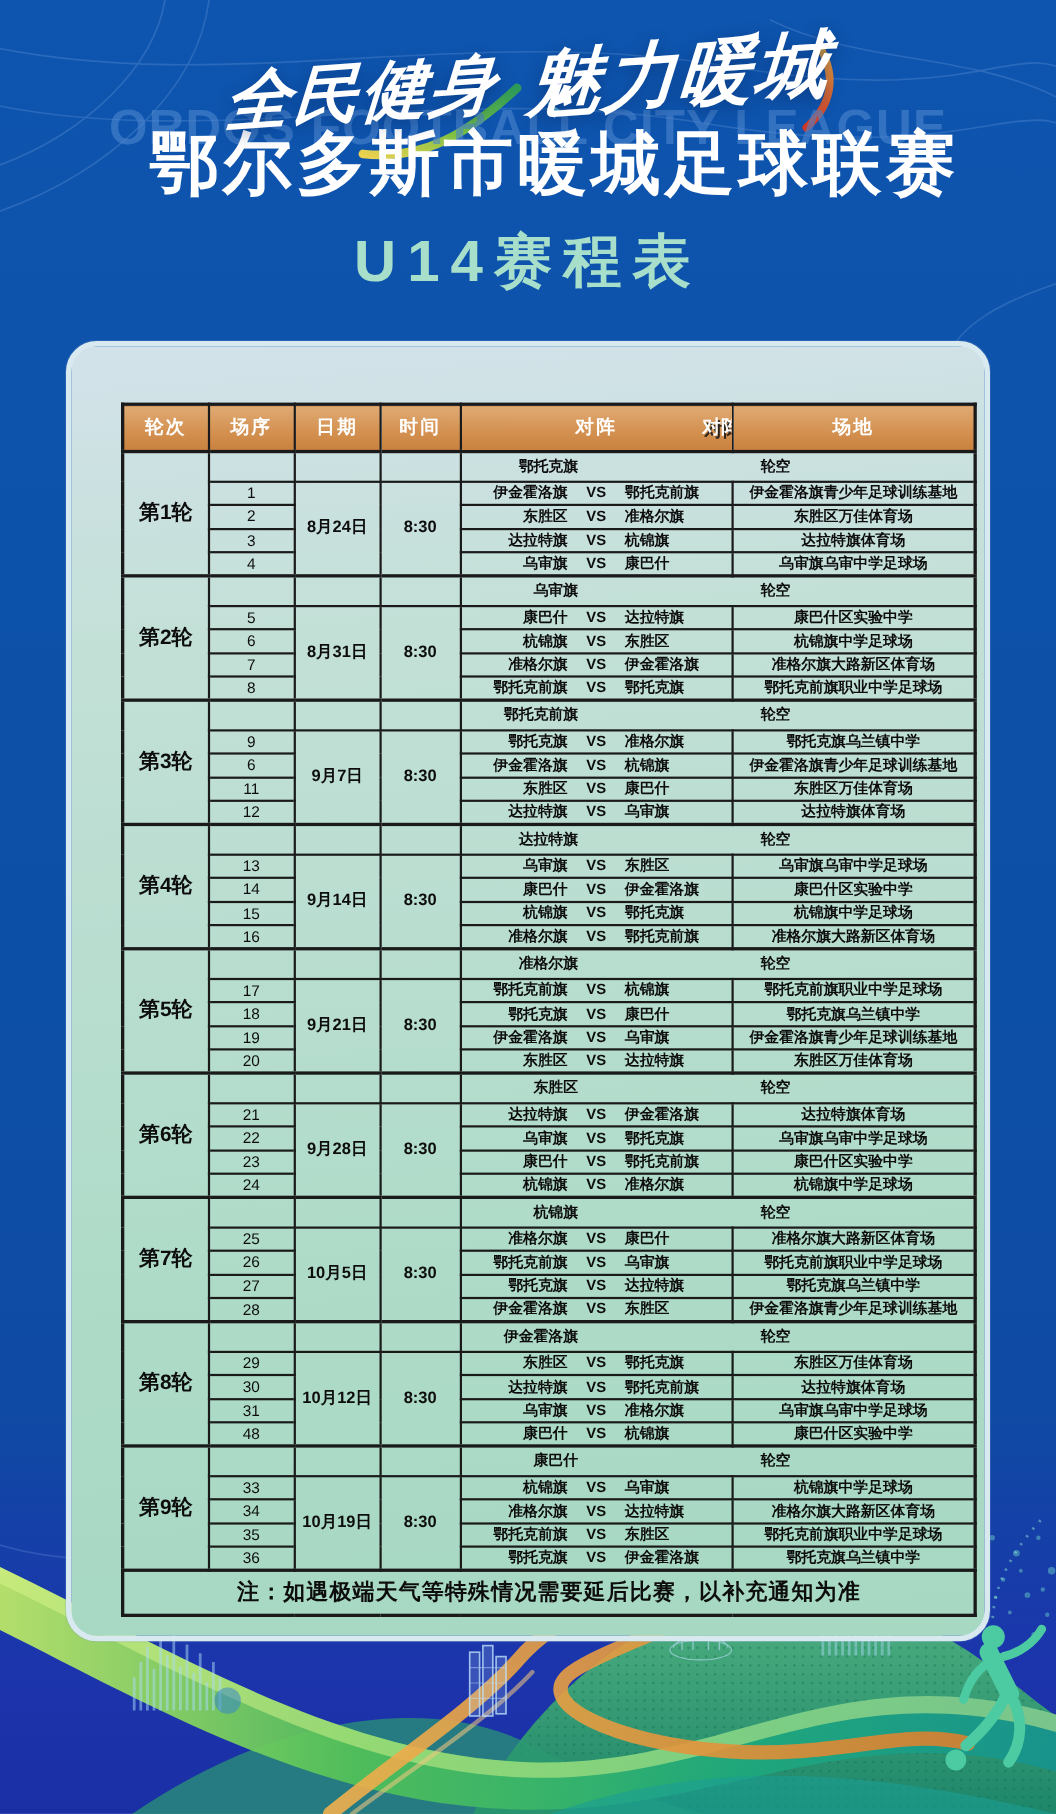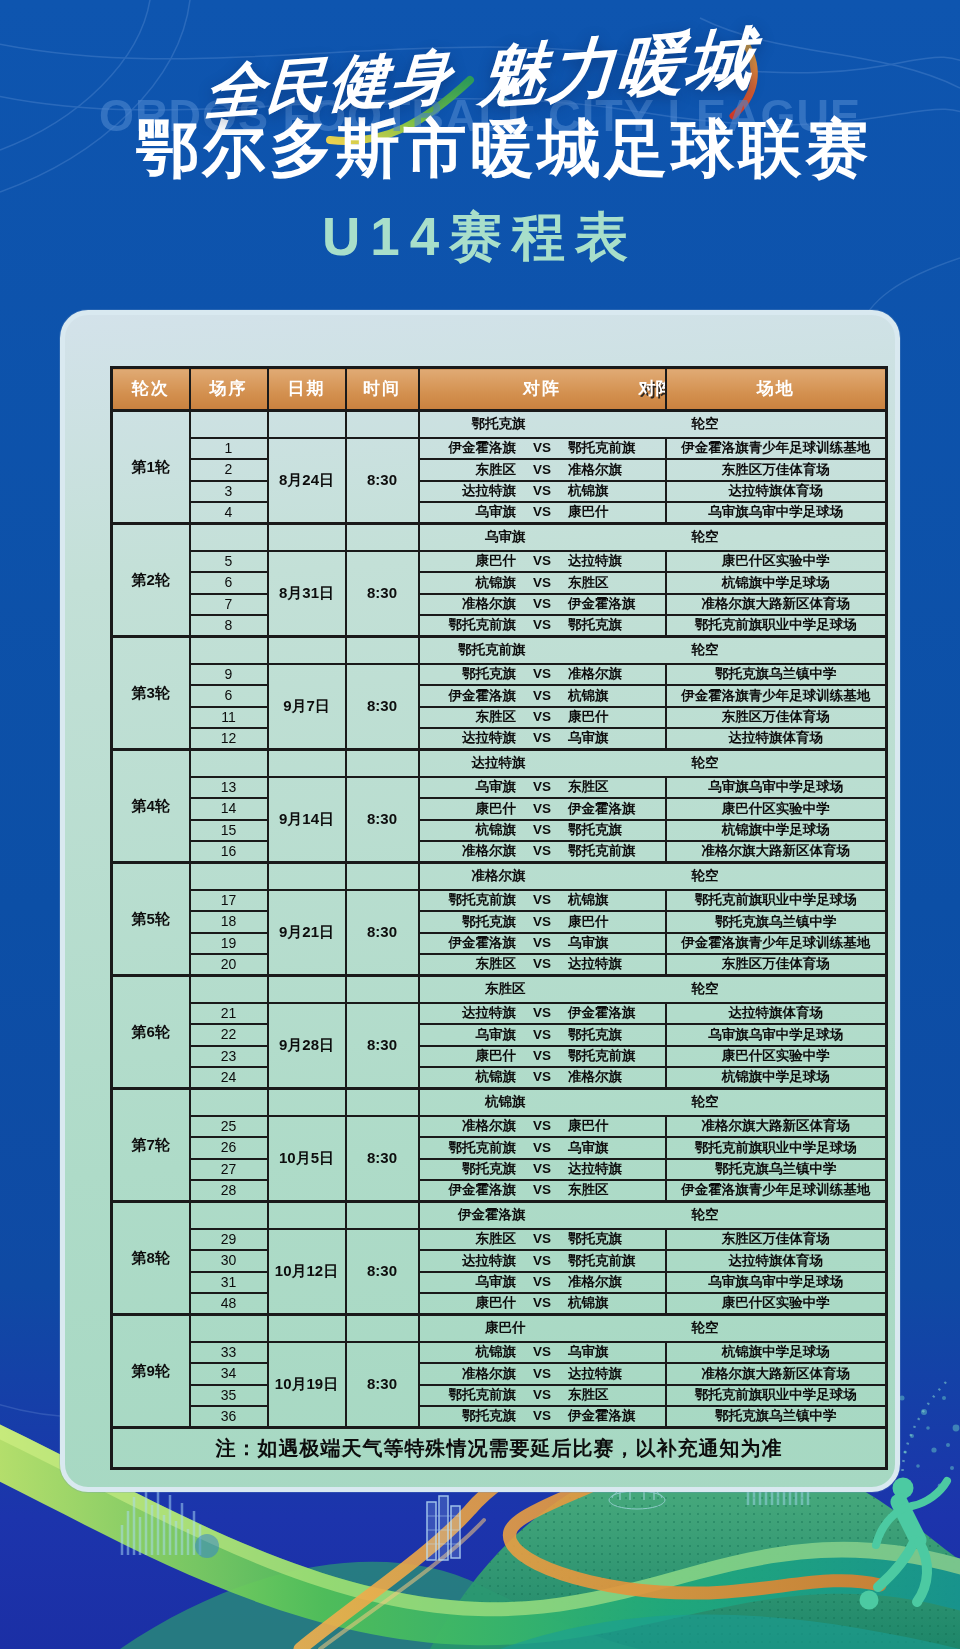--- a/index.html
+++ b/index.html
@@ -61,21 +61,21 @@
     color:#ffffff;font-size:17px;font-weight:700;letter-spacing:2px;
   }
   th.h-vs{position:relative;}
   th.h-vs .ghost{
     position:absolute;right:-8px;top:50%;transform:translateY(-50%);
     font-weight:900;color:#fff;text-shadow:2px 2px 0 rgba(25,25,25,.9);letter-spacing:0;
   }
   tr.bye-row{height:27px;}
   tr.match-row{height:21.5px;}
   tr.round-start td{border-top:3px solid #1a1a1a;}
-  td.c-round{font-size:15px;font-weight:700;}
+  td.c-round{font-size:19px;font-weight:700;}
   td.c-order{font-size:14px;font-weight:500;}
   td.c-date,td.c-time{font-size:15px;font-weight:600;}
   td.c-vs,td.c-venue,td.c-bye{font-size:13.5px;font-weight:600;}
   .vswrap{display:flex;align-items:center;width:100%;}
   .vswrap .home{flex:1;text-align:right;padding-right:9px;}
   .vswrap .vs{width:34px;font-weight:600;}
   .vswrap .away{flex:1;text-align:left;padding-left:9px;}
   .byewrap{display:flex;align-items:center;width:100%;}
   .byewrap .bye-team{width:106px;text-align:right;display:inline-block;}
   .byewrap .bye-label{margin-left:166px;display:inline-block;}

